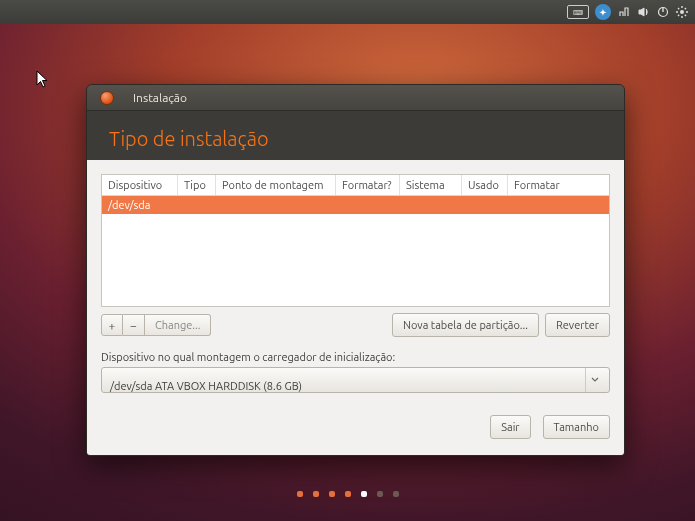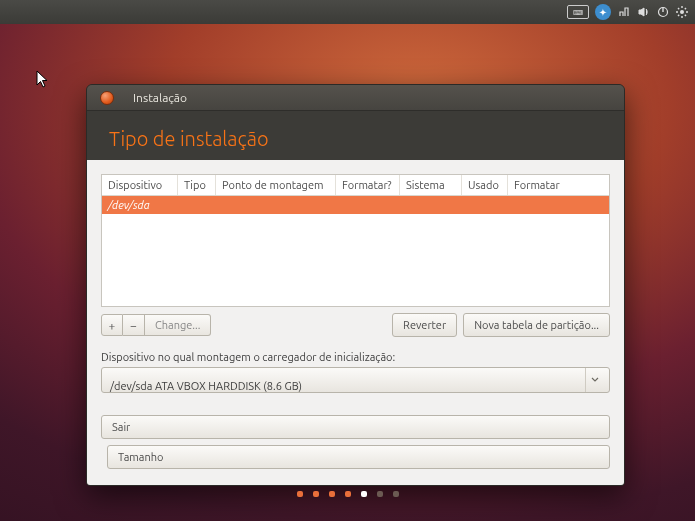--- a/index.html
+++ b/index.html
@@ -44,21 +44,21 @@
   .body-area { background: #f2f1f0; padding: 14px 14px 16px; }
   
   .part-table { width: 100%; background: #fff; border: 1px solid #c8c5be; }
   .thead { display: flex; background: #fff; border-bottom: 1px solid #dad6cd; }
   .thead > div { font-size: 11px; color: #4c4c4c; padding: 4px 6px; border-right: 1px solid #e4e1da; }
   .thead > div:last-child { border-right: none; flex:1; }
   .col-dev { width: 76px; } .col-type { width: 38px; } .col-mount { width: 120px; }
   .col-fmt { width: 64px; } .col-size { width: 62px; } .col-used { width: 46px; }
   .tbody { height: 110px; overflow: hidden; }
   .row { display:flex; font-size: 11px; }
-  .row.selected { background: #f07746; color: #fff; font-style: italic; }
+  .row.selected { background: #f07746; color: #fff; }
   .row > div { padding: 3px 6px; }
   
   .tbl-toolbar { display:flex; align-items:center; margin-top: 6px; gap:0; }
   .sqbtn { height:22px; min-width:22px; padding:0 6px; font-size:12px; color:#555;
     background: linear-gradient(#fbfaf8,#e9e6e0); border:1px solid #b8b4aa;
     display:flex;align-items:center;justify-content:center; cursor:pointer; }
   .sqbtn + .sqbtn { border-left: none; }
   .sqbtn:first-of-type { border-radius: 3px 0 0 3px; }
   .sqbtn.change { border-radius: 0 3px 3px 0; font-size:11px; color:#888; padding: 7px 10px;}
   .spacer { flex:1; }
@@ -67,21 +67,21 @@
     display:inline-flex; align-items:center; cursor:pointer; }
   .btn + .btn { margin-left: 6px; }
   .boot-label { font-size: 11px; color: #3d3d3d; margin-top: 14px; margin-bottom: 4px; }
   .select {
     width: 100%; height: 26px; background: linear-gradient(#fbfaf8,#e8e5df);
     border:1px solid #b8b4aa; border-radius:3px; display:flex; align-items:flex-end;
     padding: 0 8px; font-size: 11px; color:#3d3d3d; position:relative; cursor:pointer;
   }
   .select .caret { position:absolute; right:6px; top:0; bottom:0; width:18px;
     border-left:1px solid #cfcbc2; display:flex;align-items:center;justify-content:center; color:#6d6a62;}
-  .footer-btns { display:flex; justify-content:flex-end; margin-top: 22px; gap:6px;flex-direction:column; }
+  .footer-btns { display:flex; justify-content:flex-end; margin-top: 22px; gap:6px; }
   
   .dots { position:absolute; left:0; right:0; bottom: 24px; display:flex; justify-content:center; gap:10px; }
   .dot { width:6px; height:6px; border-radius:2px; background:#6b5a52; }
   .dot.done { background:#e96f3a; }
   .dot.current { background:#fff; }
 </style>
 </head>
 <body>
 
 <div class="desktop">
@@ -159,22 +159,22 @@
             <div class="col-dev">/dev/sda</div>
           </div>
         </div>
       </div>
 
       <div class="tbl-toolbar">
         <div class="sqbtn">+</div>
         <div class="sqbtn">−</div>
         <div class="sqbtn change">Change...</div>
         <div class="spacer"></div>
+        <div class="btn">Nova tabela de partição...</div>
         <div class="btn">Reverter</div>
-        <div class="btn">Nova tabela de partição...</div>
       </div>
 
       <div class="boot-label">Dispositivo no qual montagem o carregador de inicialização:</div>
       <div class="select">
         <span>/dev/sda  ATA VBOX HARDDISK (8.6 GB)</span>
         <span class="caret">
           <svg width="8" height="8" viewBox="0 0 8 8">
               <path d="M1 2 L4 5 L7 2" stroke="#6d6a62" fill="none" stroke-width="1.2"></path>
             </svg>
         </span>

